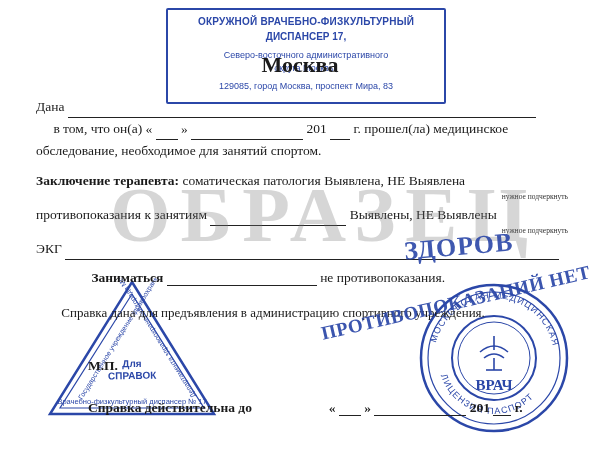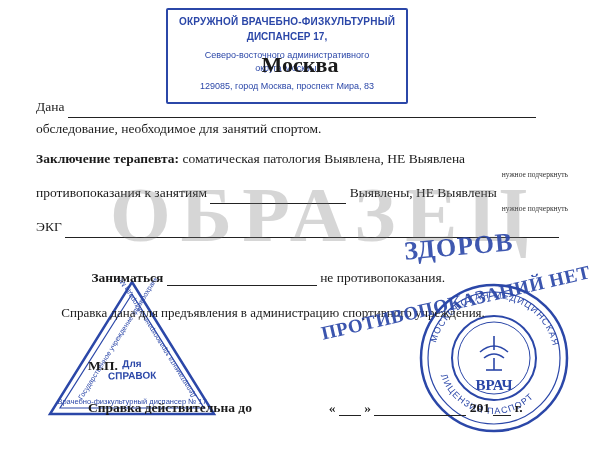--- a/index.html
+++ b/index.html
@@ -39,21 +39,21 @@
     z-index: 5;
     user-select: none;
     padding-left: 24px;
   }
 
   
   .clinic-stamp {
     position: absolute;
     left: 166px;
     top: 8px;
-    width: 242px;
+    width: 280px;
     height: 96px;
     border: 2px solid #2b47a8;
     border-radius: 2px;
     color: #2b47a8;
     font-family: "Liberation Sans", sans-serif;
     font-size: 9.5px;
     line-height: 1.45;
     text-align: center;
     padding: 5px 6px 0 6px;
     box-sizing: border-box;
@@ -236,20 +236,31 @@
 
   <div class="doc-title">Москва</div>
 
   <div class="body-text">
 
     <div class="row line-dana">
       <span>Дана</span>
       <span class="ln" style="width:468px"></span>
     </div>
 
+    <div class="row">
+      <span class="indent"></span>
+      <span>в том, что он(а)</span>
+      <span>«</span>
+      <span class="ln" style="width:22px"></span>
+      <span>»</span>
+      <span class="ln" style="width:112px"></span>
+      <span>201</span>
+      <span class="ln" style="width:20px"></span>
+      <span>г. прошел(ла)  медицинское</span>
+    </div>
 
     <div class="row">
       <span>обследование,  необходимое  для  занятий  спортом.</span>
     </div>
 
     <div class="row conclusion note-wrap" style="margin-top:8px">
       <span class="b">Заключение терапевта:</span>
       <span>соматическая  патология  Выявлена,  НЕ Выявлена</span>
       <div class="note-under small-note" style="right:2px;top:16px">нужное подчеркнуть</div>
     </div>

